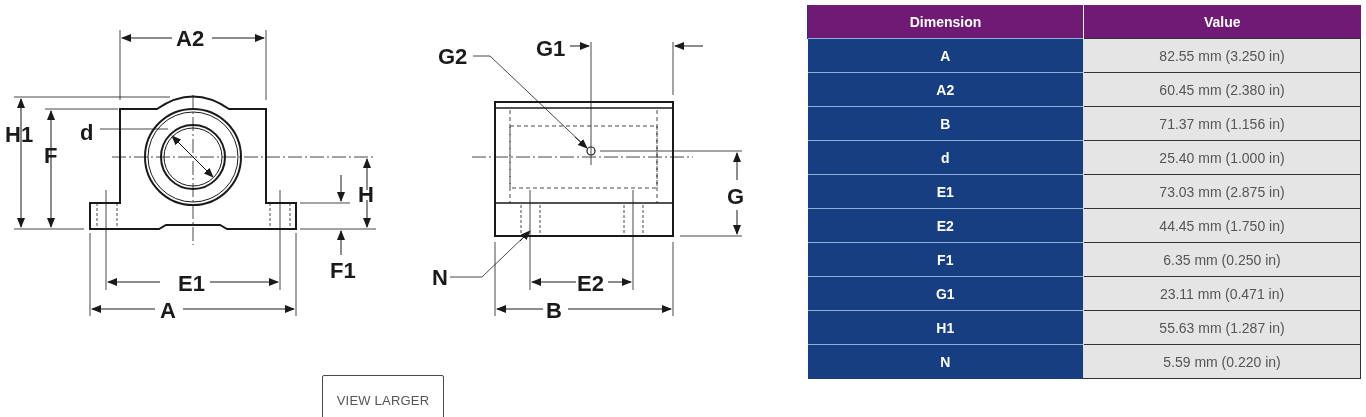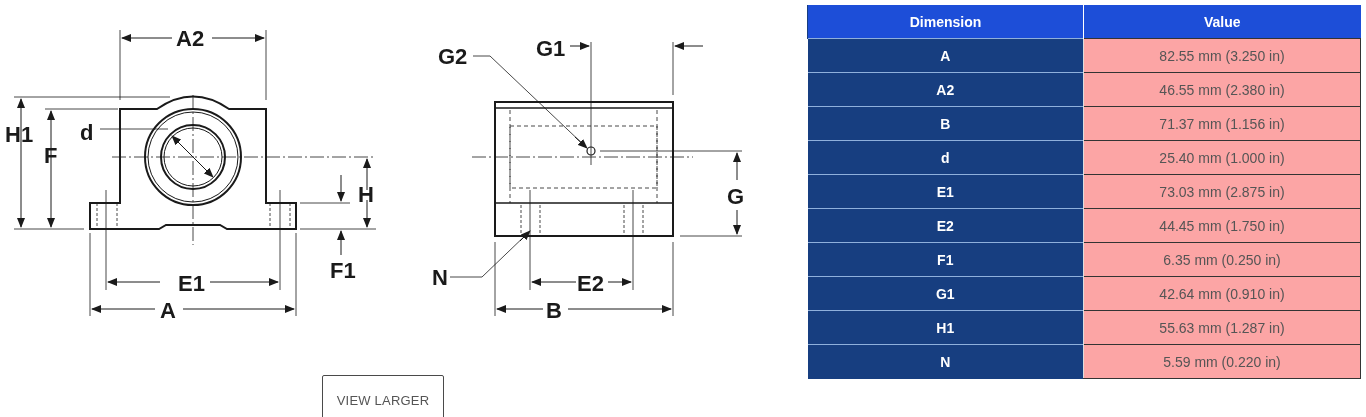--- a/index.html
+++ b/index.html
@@ -3,24 +3,24 @@
 <meta charset="utf-8">
 <style>
   html, body { margin:0; padding:0; background:#ffffff; }
   body { width:1366px; height:417px; position:relative; overflow:hidden; font-family:"Liberation Sans", sans-serif; }
   .drawing { position:absolute; left:0; top:0; width:790px; height:417px; }
   .drawing svg { position:absolute; left:0; top:0; }
   .lbl { font-family:"Liberation Sans", sans-serif; font-weight:bold; font-size:22px; fill:#1a1a1a; }
   .view-larger { position:absolute; left:322px; top:375px; width:122px; height:50px; border:1px solid #4a4a4a; border-radius:2px; background:#fff; color:#555; font-size:13px; display:flex; align-items:center; justify-content:center; cursor:pointer; letter-spacing:0.2px; }
   table.dims { position:absolute; left:807px; top:5px; width:554px; border-collapse:collapse; table-layout:fixed; }
   table.dims th, table.dims td { height:33px; padding:0; text-align:center; font-size:14px; }
-  table.dims th { background:#1d4ed8; color:#ffffff; font-weight:bold; border-left:1px solid #173e80; }
+  table.dims th { background:#701a75; color:#ffffff; font-weight:bold; border-left:1px solid #173e80; }
   table.dims th.col-dim { width:275px; border-right:1px solid #ffffff; }
   table.dims td.dim { background:#173e80; color:#ffffff; font-weight:bold; border-top:1px solid #8fb0dc; }
-  table.dims td.val { background:#fca5a5; color:#555; border-top:1px solid #333; border-right:1px solid #333; border-left:1px solid #ddd; }
+  table.dims td.val { background:#e5e5e5; color:#555; border-top:1px solid #333; border-right:1px solid #333; border-left:1px solid #ddd; }
   table.dims tr:last-child td.val { border-bottom:1px solid #333;margin-top:48px; }
 </style>
 </head>
 <body>
 
 <div class="drawing">
   <svg width="790" height="417" viewBox="0 0 790 417">
     <defs>
       <marker id="arr" markerWidth="10" markerHeight="8" refX="9" refY="4" orient="auto" markerUnits="userSpaceOnUse">
         <path d="M0,0 L10,4 L0,8 Z" fill="#1a1a1a"></path>
@@ -154,21 +154,21 @@
       <th>Value</th>
     </tr>
   </thead>
   <tbody>
     <tr>
         <td class="dim">A</td>
         <td class="val">82.55 mm (3.250 in)</td>
       </tr>
     <tr>
         <td class="dim">A2</td>
-        <td class="val">46.55 mm (2.380 in)</td>
+        <td class="val">60.45 mm (2.380 in)</td>
       </tr>
     <tr>
         <td class="dim">B</td>
         <td class="val">71.37 mm (1.156 in)</td>
       </tr>
     <tr>
         <td class="dim">d</td>
         <td class="val">25.40 mm (1.000 in)</td>
       </tr>
     <tr>
@@ -178,21 +178,21 @@
     <tr>
         <td class="dim">E2</td>
         <td class="val">44.45 mm (1.750 in)</td>
       </tr>
     <tr>
         <td class="dim">F1</td>
         <td class="val">6.35 mm (0.250 in)</td>
       </tr>
     <tr>
         <td class="dim">G1</td>
-        <td class="val">42.64 mm (0.910 in)</td>
+        <td class="val">23.11 mm (0.471 in)</td>
       </tr>
     <tr>
         <td class="dim">H1</td>
         <td class="val">55.63 mm (1.287 in)</td>
       </tr>
     <tr>
         <td class="dim">N</td>
         <td class="val">5.59 mm (0.220 in)</td>
       </tr>
   </tbody>

